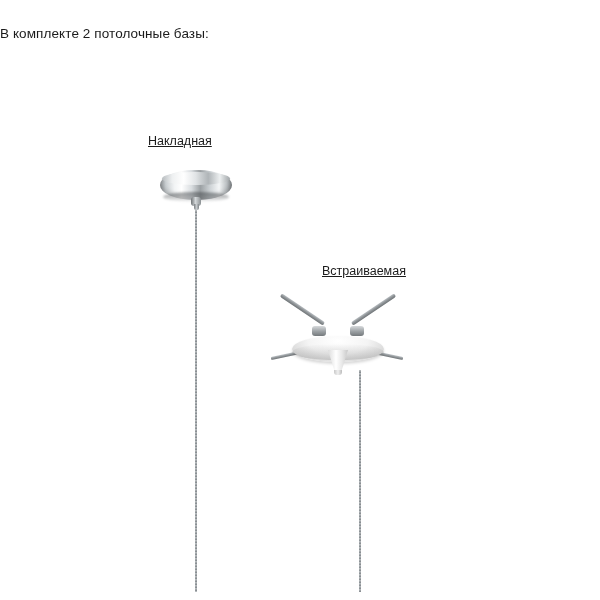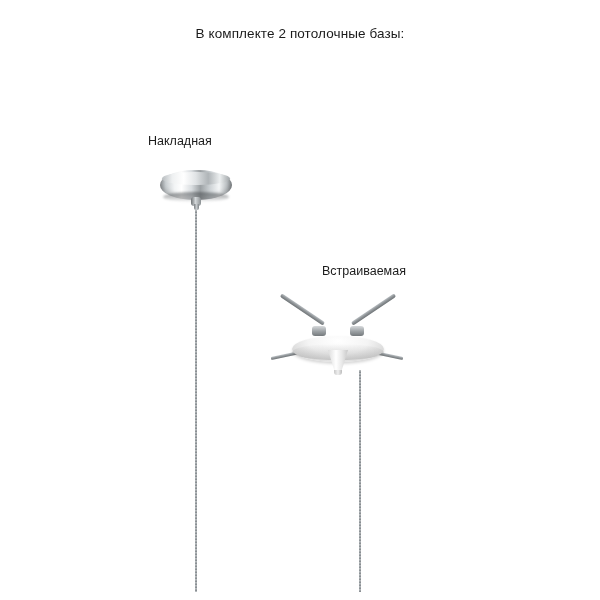--- a/index.html
+++ b/index.html
@@ -20,30 +20,30 @@
     height: 600px;
     background: #ffffff;
   }
 
   
   .title {
     position: absolute;
     top: 26px;
     left: 0;
     width: 600px;
-    text-align: center;
     font-size: 13.5px;
     letter-spacing: 0.1px;
     color: #1b1b1b;
   }
   .label {
     position: absolute;
     font-size: 12.5px;
     color: #1b1b1b;
     white-space: nowrap;
+    text-decoration: underline;
   }
   .label-surface { left: 148px; top: 134px; }
   .label-recessed { left: 308px; top: 264px; margin-left: 14px; }
 
   
   .surface-base {
     position: absolute;
     left: 160px;
     top: 170px;
     width: 72px;

